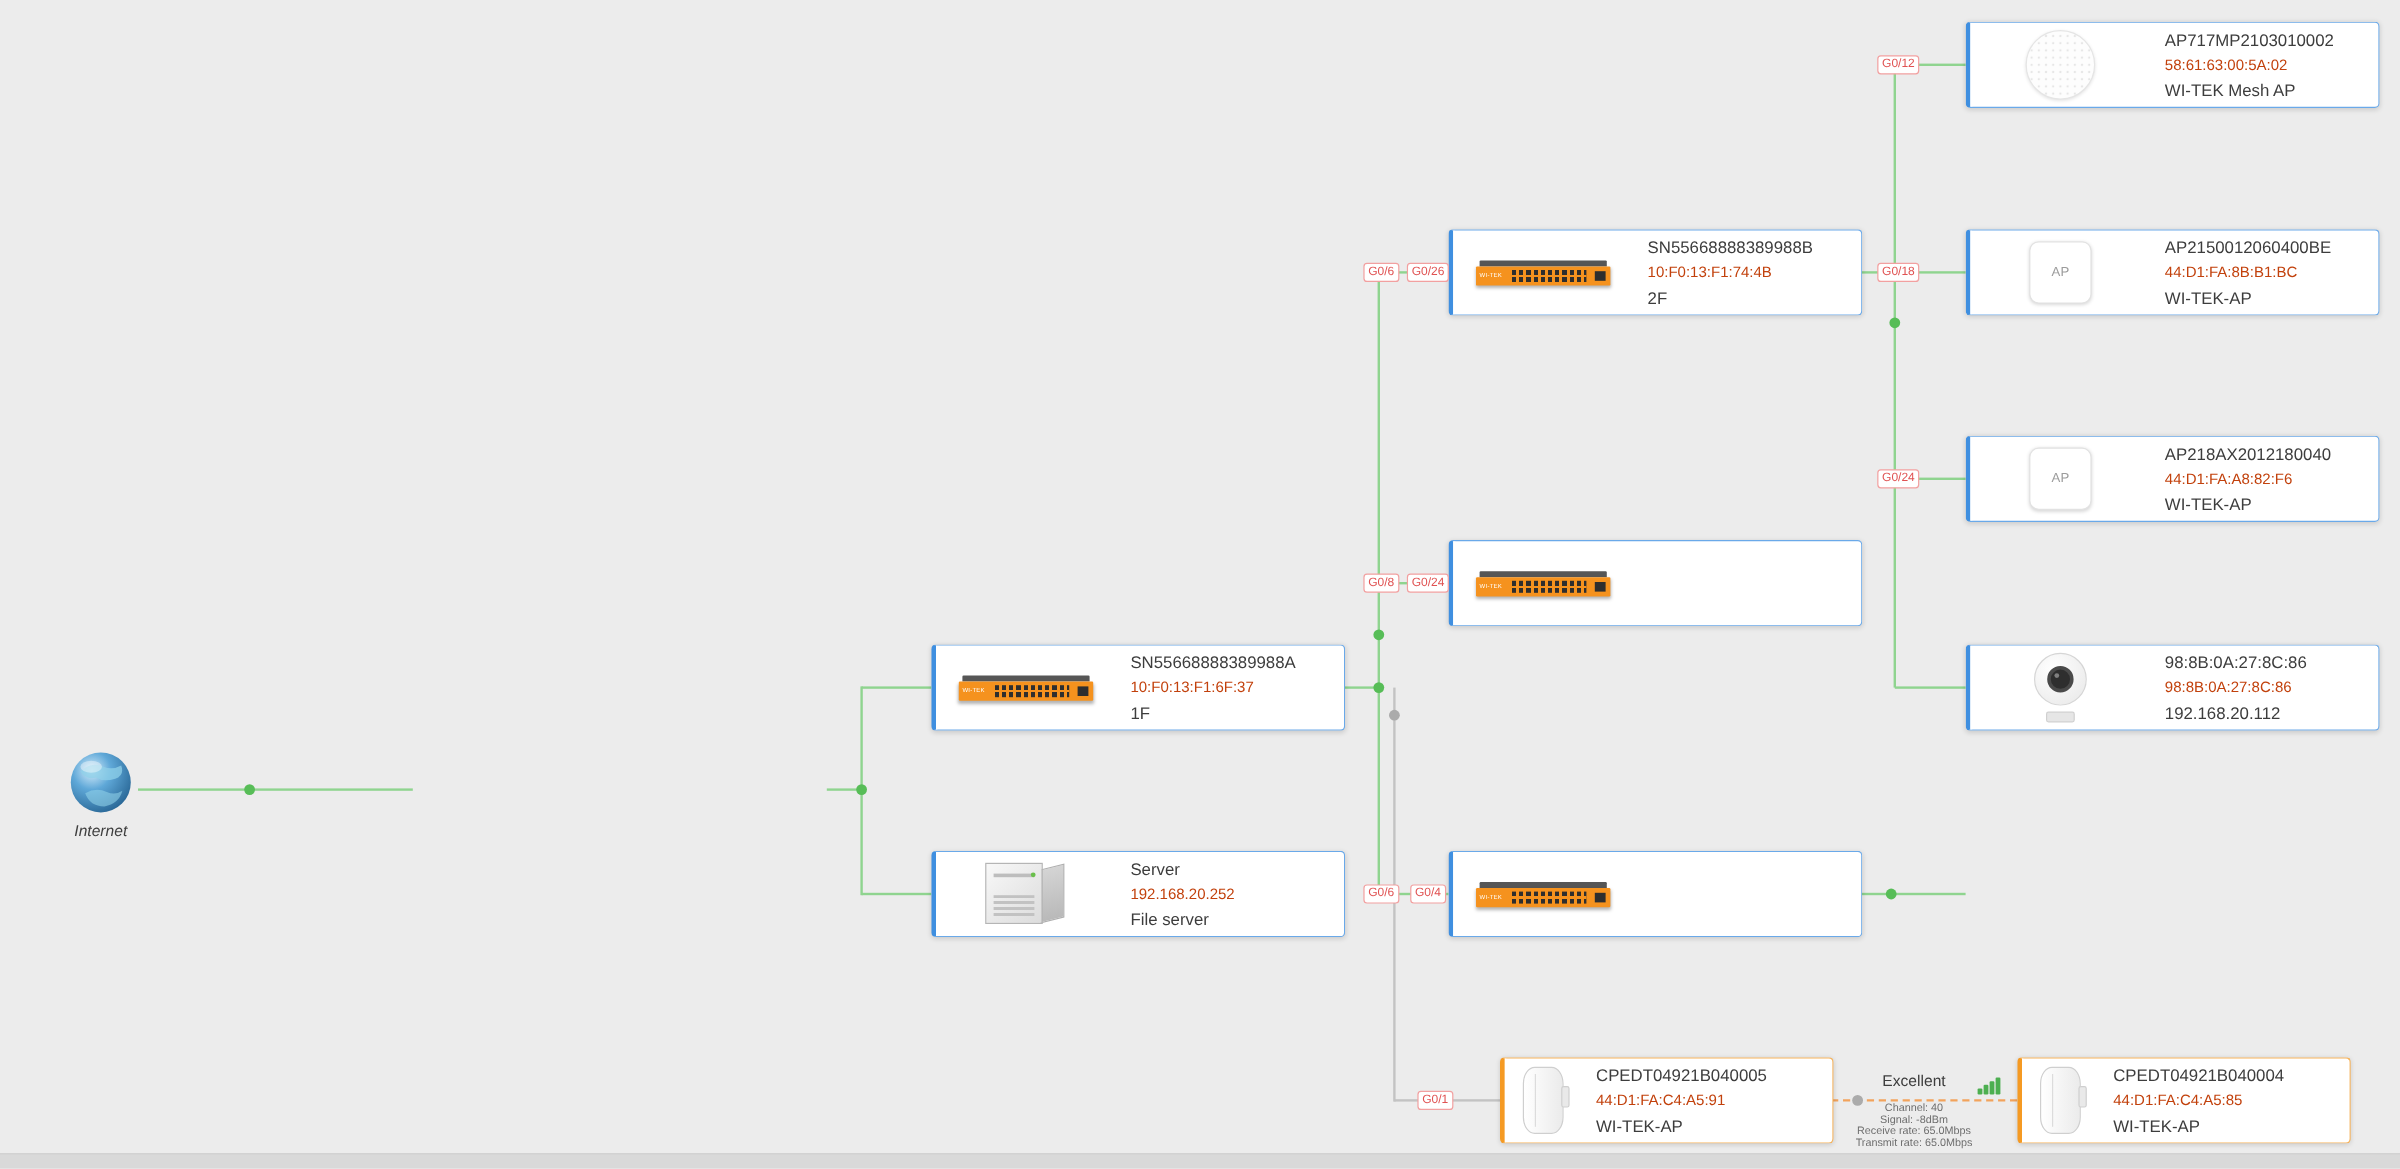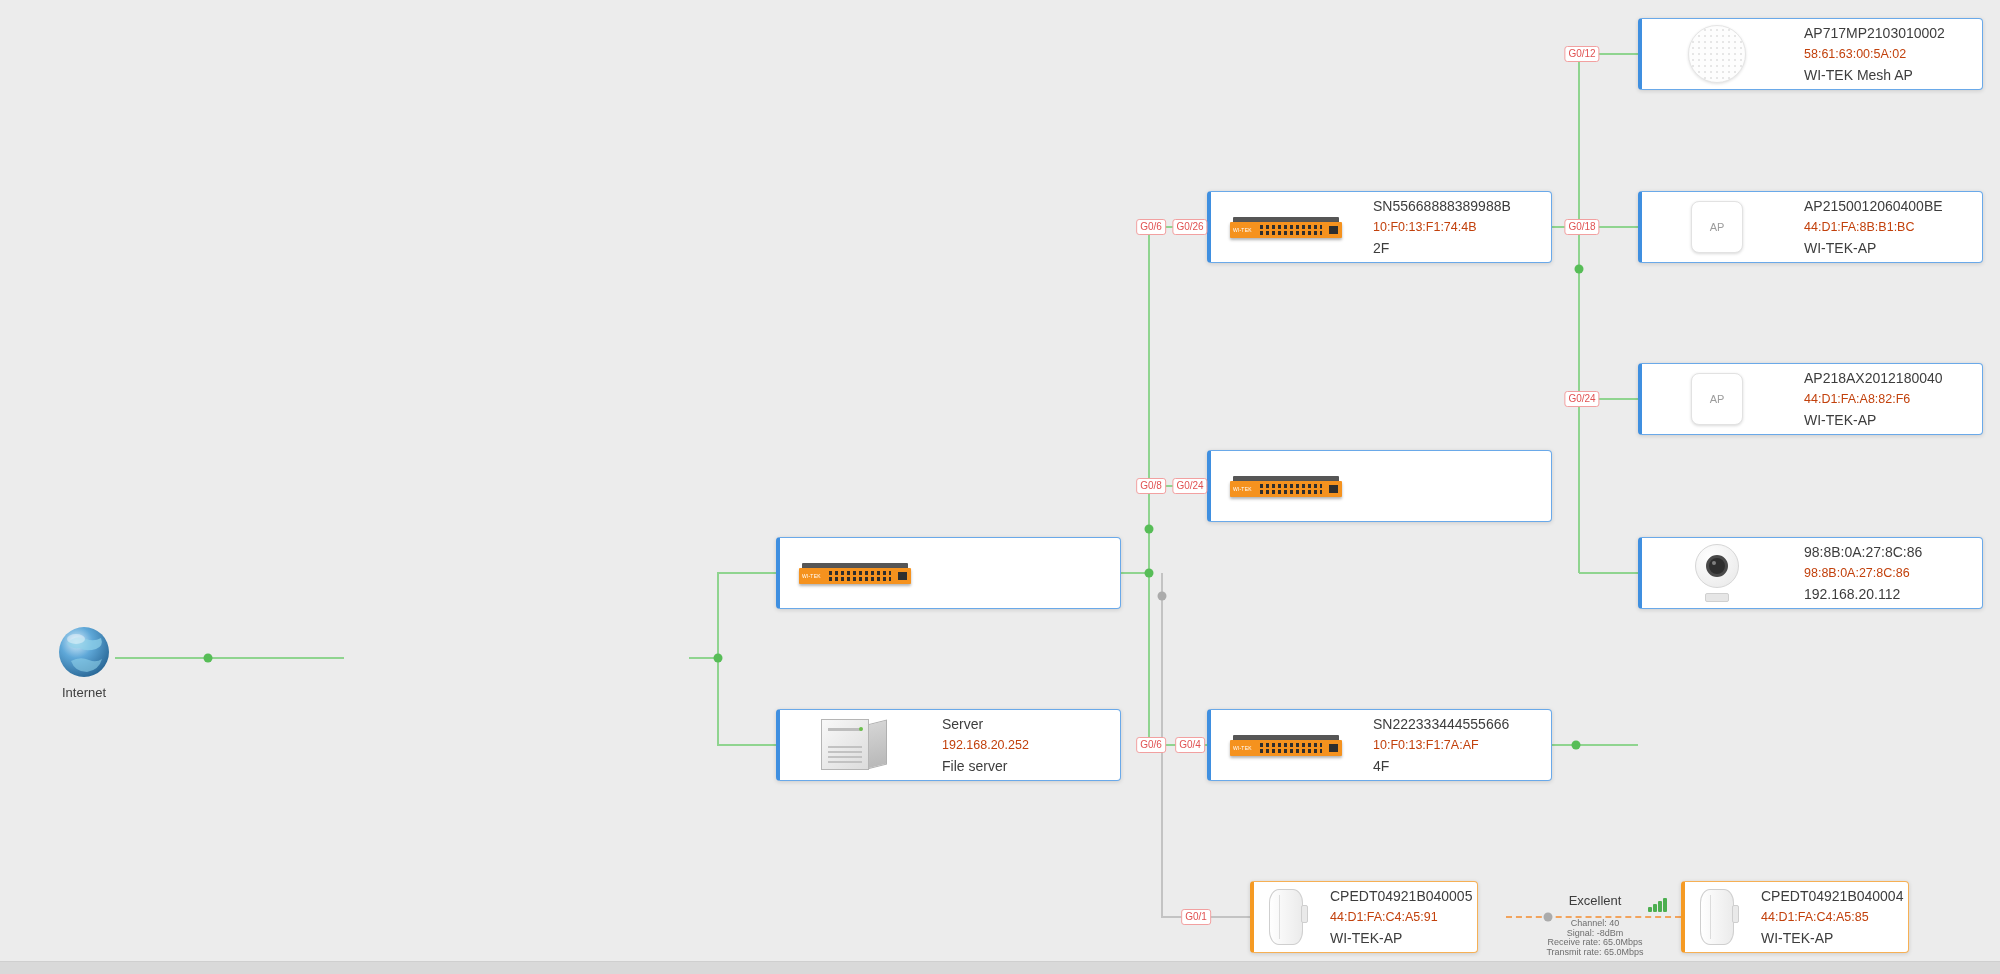--- a/index.html
+++ b/index.html
@@ -18,31 +18,31 @@
 
   
   .port { position:absolute; transform:translate(-50%,-50%); background:#fff; border:1px solid #f2a0a0;
           color:#e05252; font-size:10px; line-height:1; padding:2px 3px; border-radius:3px;
           white-space:nowrap; z-index:5; cursor:pointer; }
 
   
   .node { position:absolute; width:345px; height:72px; background:#fff; border:1px solid #6aa9e9;
           border-left:4px solid #3f8fe0; border-radius:4px; box-shadow:0 1px 4px rgba(0,0,0,.14);
           display:flex; align-items:center; z-index:3; cursor:pointer; }
-  .node.cpe { width:228px; border-color:#f6b055; border-left-color:#f59a23; }
+  .node.cpe { width:278px; border-color:#f6b055; border-left-color:#f59a23; }
   .node-icon { width:150px; display:flex; justify-content:center; align-items:center; flex:none; }
   .node.cpe .node-icon { width:64px; }
   .node-text { display:flex; flex-direction:column; justify-content:flex-start; padding-left:12px; min-width:0; }
   .t1 { font-size:14px;   color:#3d3d3d; line-height:21px; white-space:nowrap; }
   .t2 { font-size:12.5px; color:#c2410c; line-height:21px; white-space:nowrap; }
   .t3 { font-size:14px;   color:#3d3d3d; line-height:21px; white-space:nowrap; }
 
   
   .internet-node { position:absolute; left:40px; top:626px; width:88px; display:flex; flex-direction:column;
-                   align-items:center; z-index:3; cursor:pointer; }
+                   align-items:center; z-index:3; cursor:pointer;font-style:italic; }
   .internet-label { margin-top:7px; font-size:13px; color:#3e3e3e; }
 
   
   .ic-switch { width:112px; }
   .ic-switch .sw-top { height:5px; margin:0 3px; background:#565656; border-radius:1px 1px 0 0; }
   .ic-switch .sw-body { position:relative; height:16px; background:#f5921e; border-radius:1px; box-shadow:0 2px 3px rgba(0,0,0,.3); }
   .ic-switch .sw-brand { position:absolute; left:3px; top:5px; font-size:5px; color:#fff; letter-spacing:.2px; }
   .ic-switch .sw-ports { position:absolute; left:30px; top:3px; width:62px; height:10px;
       background-image:
         linear-gradient(to bottom, rgba(245,146,30,0) 0 4px, #f5921e 4px 6px, rgba(245,146,30,0) 6px),
@@ -191,20 +191,25 @@
     <div class="node-icon">
       <div class="ic-switch">
         <div class="sw-top"></div>
         <div class="sw-body">
           <span class="sw-brand">WI-TEK</span>
           <div class="sw-ports"></div>
             <div class="sw-uplink"></div>
         </div>
       </div>
     </div>
+    <div class="node-text">
+      <div class="t1">SN55668888389988A</div>
+      <div class="t2">10:F0:13:F1:6F:37</div>
+      <div class="t3">1F</div>
+    </div>
   </div>
 
   <div class="node" style="left:776px;top:709px">
     <div class="node-icon">
       <div class="ic-server">
         <div class="sv-side"></div>
         <div class="sv-front">
             <div class="sv-slot"></div>
             <div class="sv-led"></div>
             <div class="sv-vents"></div>
@@ -253,25 +258,20 @@
     <div class="node-icon">
       <div class="ic-switch">
         <div class="sw-top"></div>
         <div class="sw-body">
           <span class="sw-brand">WI-TEK</span>
           <div class="sw-ports"></div>
             <div class="sw-uplink"></div>
         </div>
       </div>
     </div>
-    <div class="node-text">
-      <div class="t1">SN222333444555666</div>
-      <div class="t2">10:F0:13:F1:7A:AF</div>
-      <div class="t3">4F</div>
-    </div>
   </div>
 
   <div class="node" style="left:1638px;top:18px">
     <div class="node-icon">
         <div class="ic-mesh"></div>
       </div>
     <div class="node-text">
       <div class="t1">AP717MP2103010002</div>
       <div class="t2">58:61:63:00:5A:02</div>
       <div class="t3">WI-TEK Mesh AP</div>

